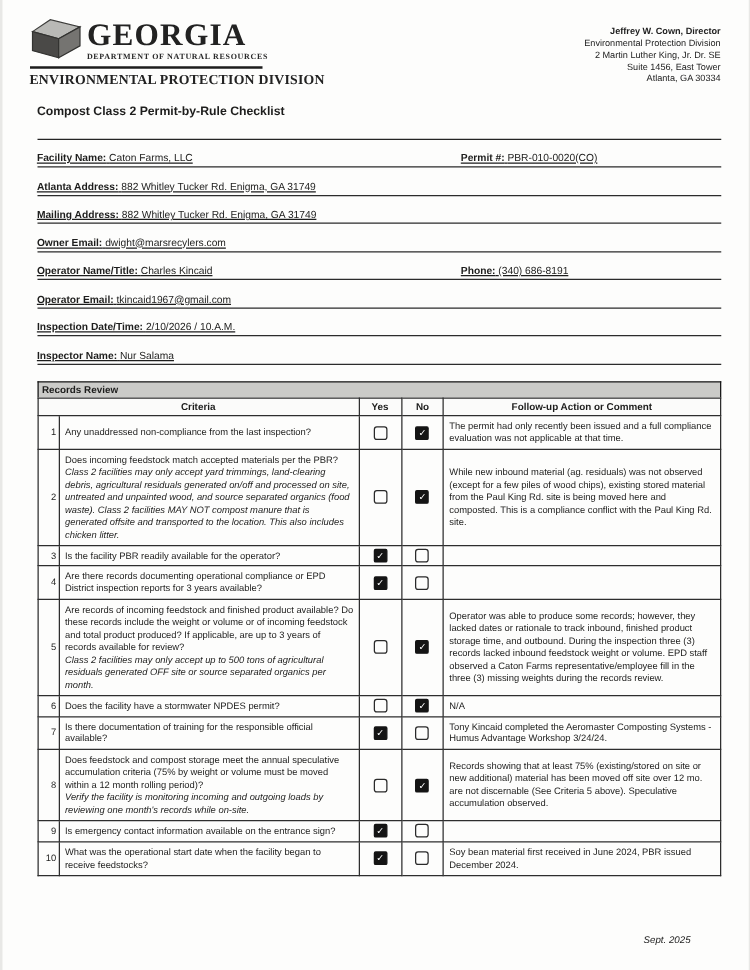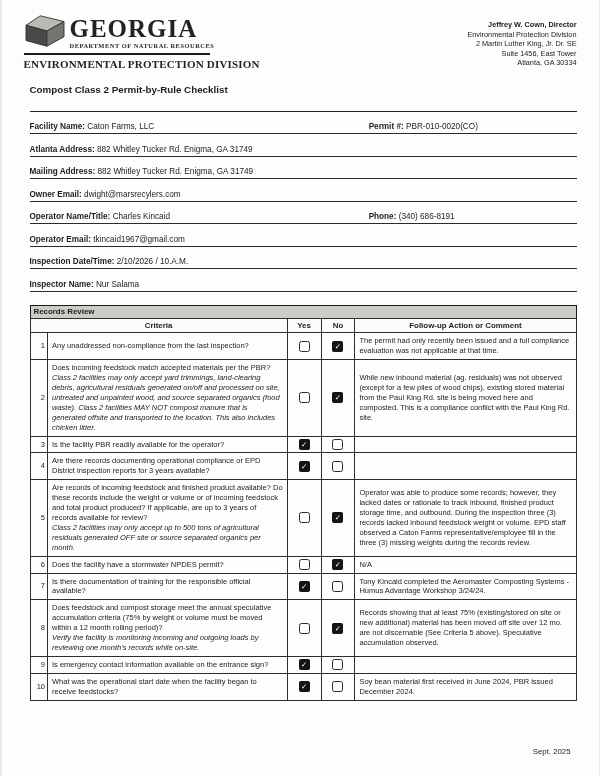--- a/index.html
+++ b/index.html
@@ -39,21 +39,21 @@
   .doc-title{
     margin-top:14px;font-size:9.8px;font-weight:bold;
     border-bottom:1.5px solid #242424;padding-bottom:16px;
   }
   
   .fields{margin-top:10px;}
   .frow{
     display:flex;align-items:flex-end;
     border-bottom:1.5px solid #2b2b2b;
     padding-bottom:2px;margin-bottom:10.5px;
-    font-size:8.2px;line-height:9px;
+    font-size:8.2px;line-height:9px;text-decoration:underline;
   }
   .frow .lft{flex:1 1 auto;}
   .frow .rgt{flex:0 0 38%;}
   .flabel{font-weight:bold;}
   .fval{font-weight:normal;}
   
   .rr-bar{
     margin-top:13px;
     border:1.5px solid #1a1a1a;border-bottom:none;
     background:#cbcbc8;
@@ -83,22 +83,22 @@
     display:inline-block;width:9px;height:9px;
     border:1.6px solid #2a2a2a;border-radius:2.5px;
     background:#fdfdfc;vertical-align:middle;
     font-size:7.5px;line-height:9px;color:#fff;text-align:center;
   }
   .checkbox.checked{
     background:#141414;border-color:#141414;border-radius:1.5px;
   }
   
   .footer-date{
-    position:absolute;right:28px;bottom:20px;
-    font-size:7.8px;color:#222;
+    position:absolute;right:46px;bottom:20px;
+    font-size:7.8px;color:#222;font-style:italic;
   }
 </style>
 </head>
 <body>
 
 <div class="page">
 
   <div class="hdr">
     <div class="logo-block">
       <div class="logo-top">

